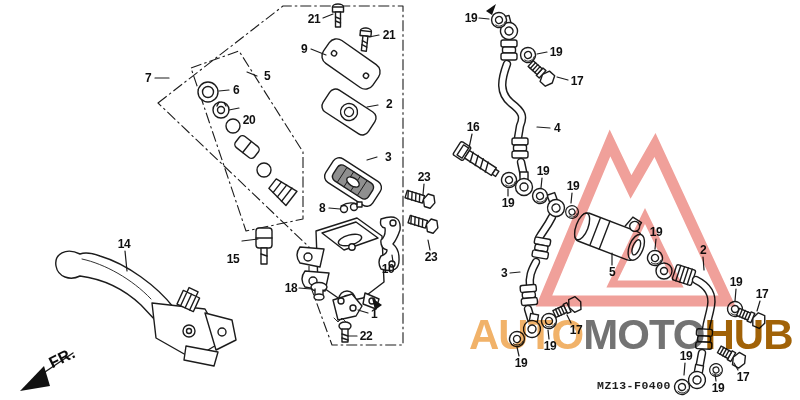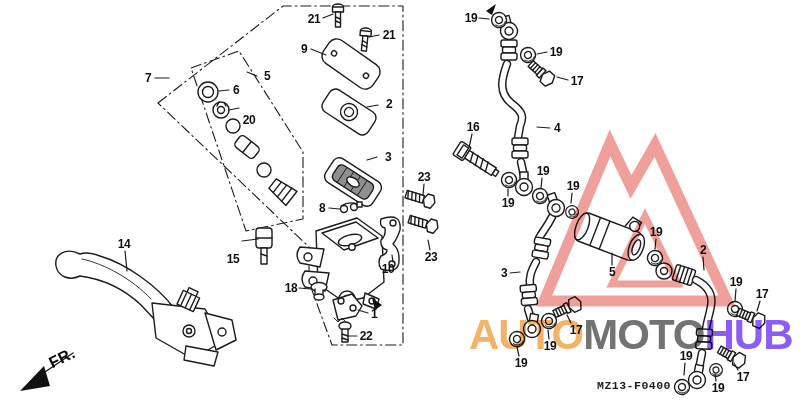--- a/index.html
+++ b/index.html
@@ -383,15 +383,15 @@
 <div class="code">MZ13-F0400</div>
 
 <div class="fr">FR.</div>
 
 <div class="watermark">
   <svg class="wm-logo" width="800" height="400" viewBox="0 0 800 400">
     <path d="M544,301 L610,143 L631,187 L655,145 L727,301 Z" fill="none" stroke-width="11" stroke-linejoin="miter" stroke="#f0a09a"></path>
     <path d="M645,216 L678,284 L612,284 Z" fill="none" stroke-width="7" stroke-linejoin="miter" stroke="#f0a09a"></path>
   </svg>
   <div class="wm-text">
-    <span style="color: rgb(241, 178, 105);">AUTO</span><span style="color: #737373;">MOTO</span><span style="color: #8b5cf6;">HUB</span>
+    <span style="color: rgb(241, 178, 105);">AUTO</span><span style="color: #737373;">MOTO</span><span style="color: #a16207;">HUB</span>
   </div>
 </div>
 
 </body></html>

